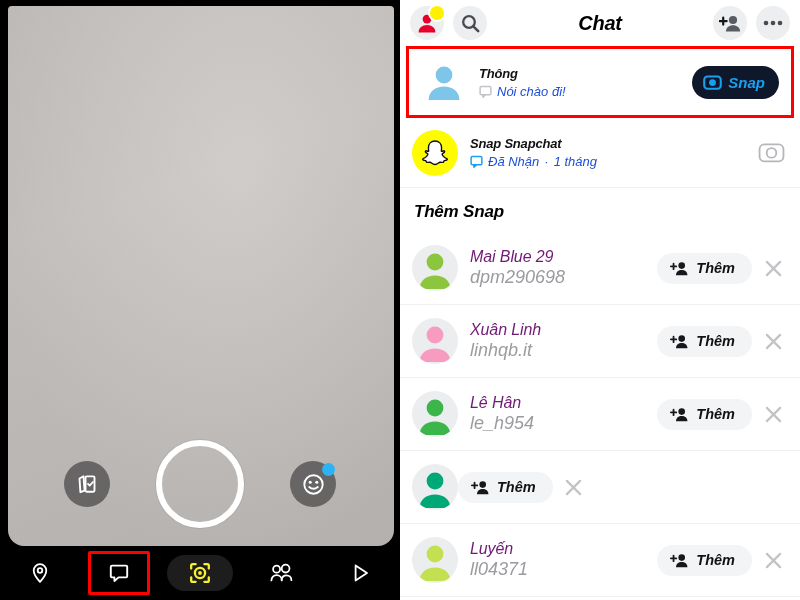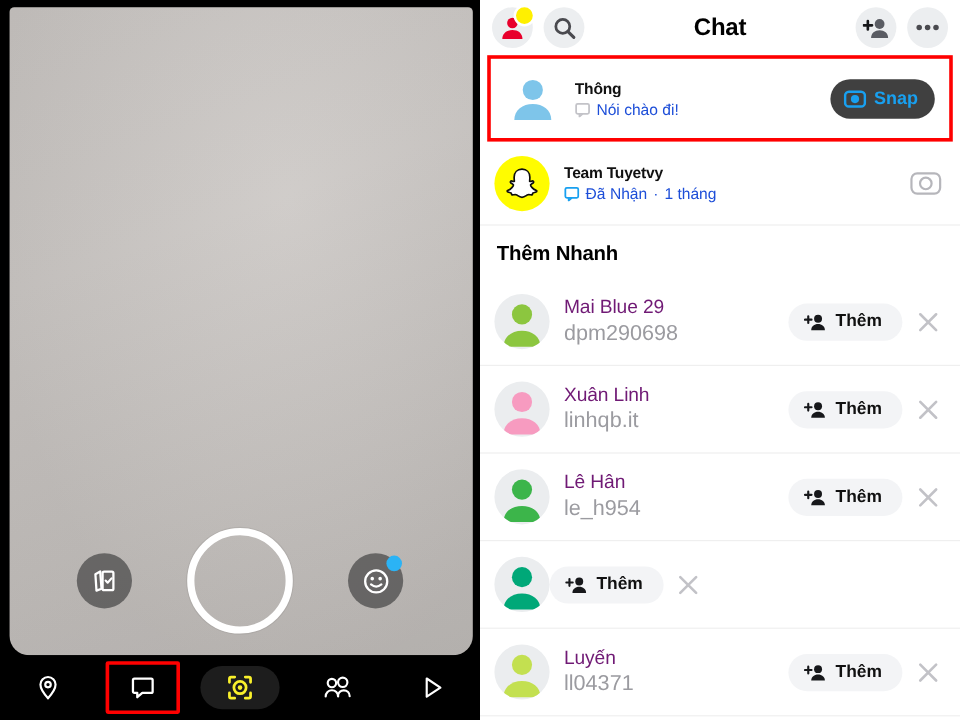--- a/index.html
+++ b/index.html
@@ -2,21 +2,21 @@
 <html><head>
 <meta charset="utf-8">
 <style>
   html, body {
     margin: 0; padding: 0;
     width: 800px; height: 600px;
     overflow: hidden;
     background: #000;
     font-family: "Liberation Sans", sans-serif;
   }
-  #root { position: relative; width: 800px; height: 600px; display: flex; }
+  #root { position: relative; width: 800px; height: 600px; display: flex; font-style: italic; }
 
   
   #camera-panel {
     position: relative;
     width: 400px; height: 600px;
     background: #000;
     overflow: hidden;
     flex: 0 0 400px;
   }
   #camera-viewport {
@@ -160,21 +160,21 @@
     letter-spacing: -0.2px;
     white-space: nowrap; overflow: hidden;
   }
   .conv-sub {
     display: flex; align-items: center; gap: 5px;
     font-size: 13px; color: #1d4ed8; margin-top: 3px;
     white-space: nowrap;
   }
   .snap-pill {
     display: flex; align-items: center; gap: 6px;
-    background: #404040;
+    background: #0f172a;
     border-radius: 18px;
     padding: 7px 14px 7px 11px;
     flex: 0 0 auto;
   }
   .snap-pill-label { color: #18a0f0; font-size: 15px; font-weight: bold; }
 
   
   .section-hdr {
     font-size: 17px; font-weight: bold; color: #000;
     padding: 14px 14px 10px 14px;
@@ -357,40 +357,40 @@
 
     <div class="conv-row">
       <div class="avatar-wrap">
         <div class="avatar-circle" style="background:#FFFC00;align-items:center;">
           <svg width="30" height="30" viewBox="0 0 32 32">
             <path d="M16 3.2c4.3 0 7 3 7 7.2 0 1.6-.2 3-.2 3.6.5.3 1.4.1 2.2-.3.9-.4 1.8.8 1 1.6-.8.8-2.3 1.2-2.4 1.9-.1.8 2.1 4 5 4.8.8.2.7 1.2-.1 1.5-1 .4-2.5.5-2.9.9-.3.4-.1 1.4-.8 1.6-.8.2-2.2-.4-3.6-.1-1.3.3-2.5 2.3-5.2 2.3s-3.9-2-5.2-2.3c-1.4-.3-2.8.3-3.6.1-.7-.2-.5-1.2-.8-1.6-.4-.4-1.9-.5-2.9-.9-.8-.3-.9-1.3-.1-1.5 2.9-.8 5.1-4 5-4.8-.1-.7-1.6-1.1-2.4-1.9-.8-.8.1-2 1-1.6.8.4 1.7.6 2.2.3 0-.6-.2-2-.2-3.6 0-4.2 2.7-7.2 7-7.2z" fill="#ffffff" stroke="#0e0e0e" stroke-width="1.5" stroke-linejoin="round"></path>
           </svg>
         </div>
       </div>
       <div class="conv-text">
-        <div class="conv-name">Team Tuyetvy</div>
+        <div class="conv-name">Snap Snapchat</div>
         <div class="conv-sub">
           <svg width="13" height="13" viewBox="0 0 14 14">
             <rect x="1.2" y="1.6" width="11.6" height="9" rx="1.4" fill="none" stroke="#18A0F0" stroke-width="1.6"></rect>
             <path d="M4.2 10.6 L4.2 13.2 L7 10.6" fill="none" stroke="#18A0F0" stroke-width="1.6" stroke-linejoin="round"></path>
           </svg>
           <span>Đã Nhận</span>
           <span>·</span>
           <span>1 tháng</span>
         </div>
       </div>
       <div class="x-btn" style="width:34px;flex:0 0 34px;">
         <svg width="27" height="27" viewBox="0 0 28 28">
           <rect x="1.6" y="5.6" width="24.8" height="17.6" rx="5" fill="none" stroke="#b6b6bb" stroke-width="1.9"></rect>
           <circle cx="14" cy="14.4" r="5" fill="none" stroke="#b6b6bb" stroke-width="1.9"></circle>
         </svg>
       </div>
     </div>
 
-    <div class="section-hdr">Thêm Nhanh</div>
+    <div class="section-hdr">Thêm Snap</div>
 
     <div class="qa-row">
       <div class="avatar-wrap">
         <div class="avatar-circle">
           <svg width="44" height="44" viewBox="0 0 44 44">
             <circle cx="22" cy="15" r="8.4" fill="#8CC63F"></circle>
             <path d="M6.6 42c0-8.4 6.9-13.4 15.4-13.4S37.4 33.6 37.4 42z" fill="#8CC63F"></path>
           </svg>
         </div>
       </div>

